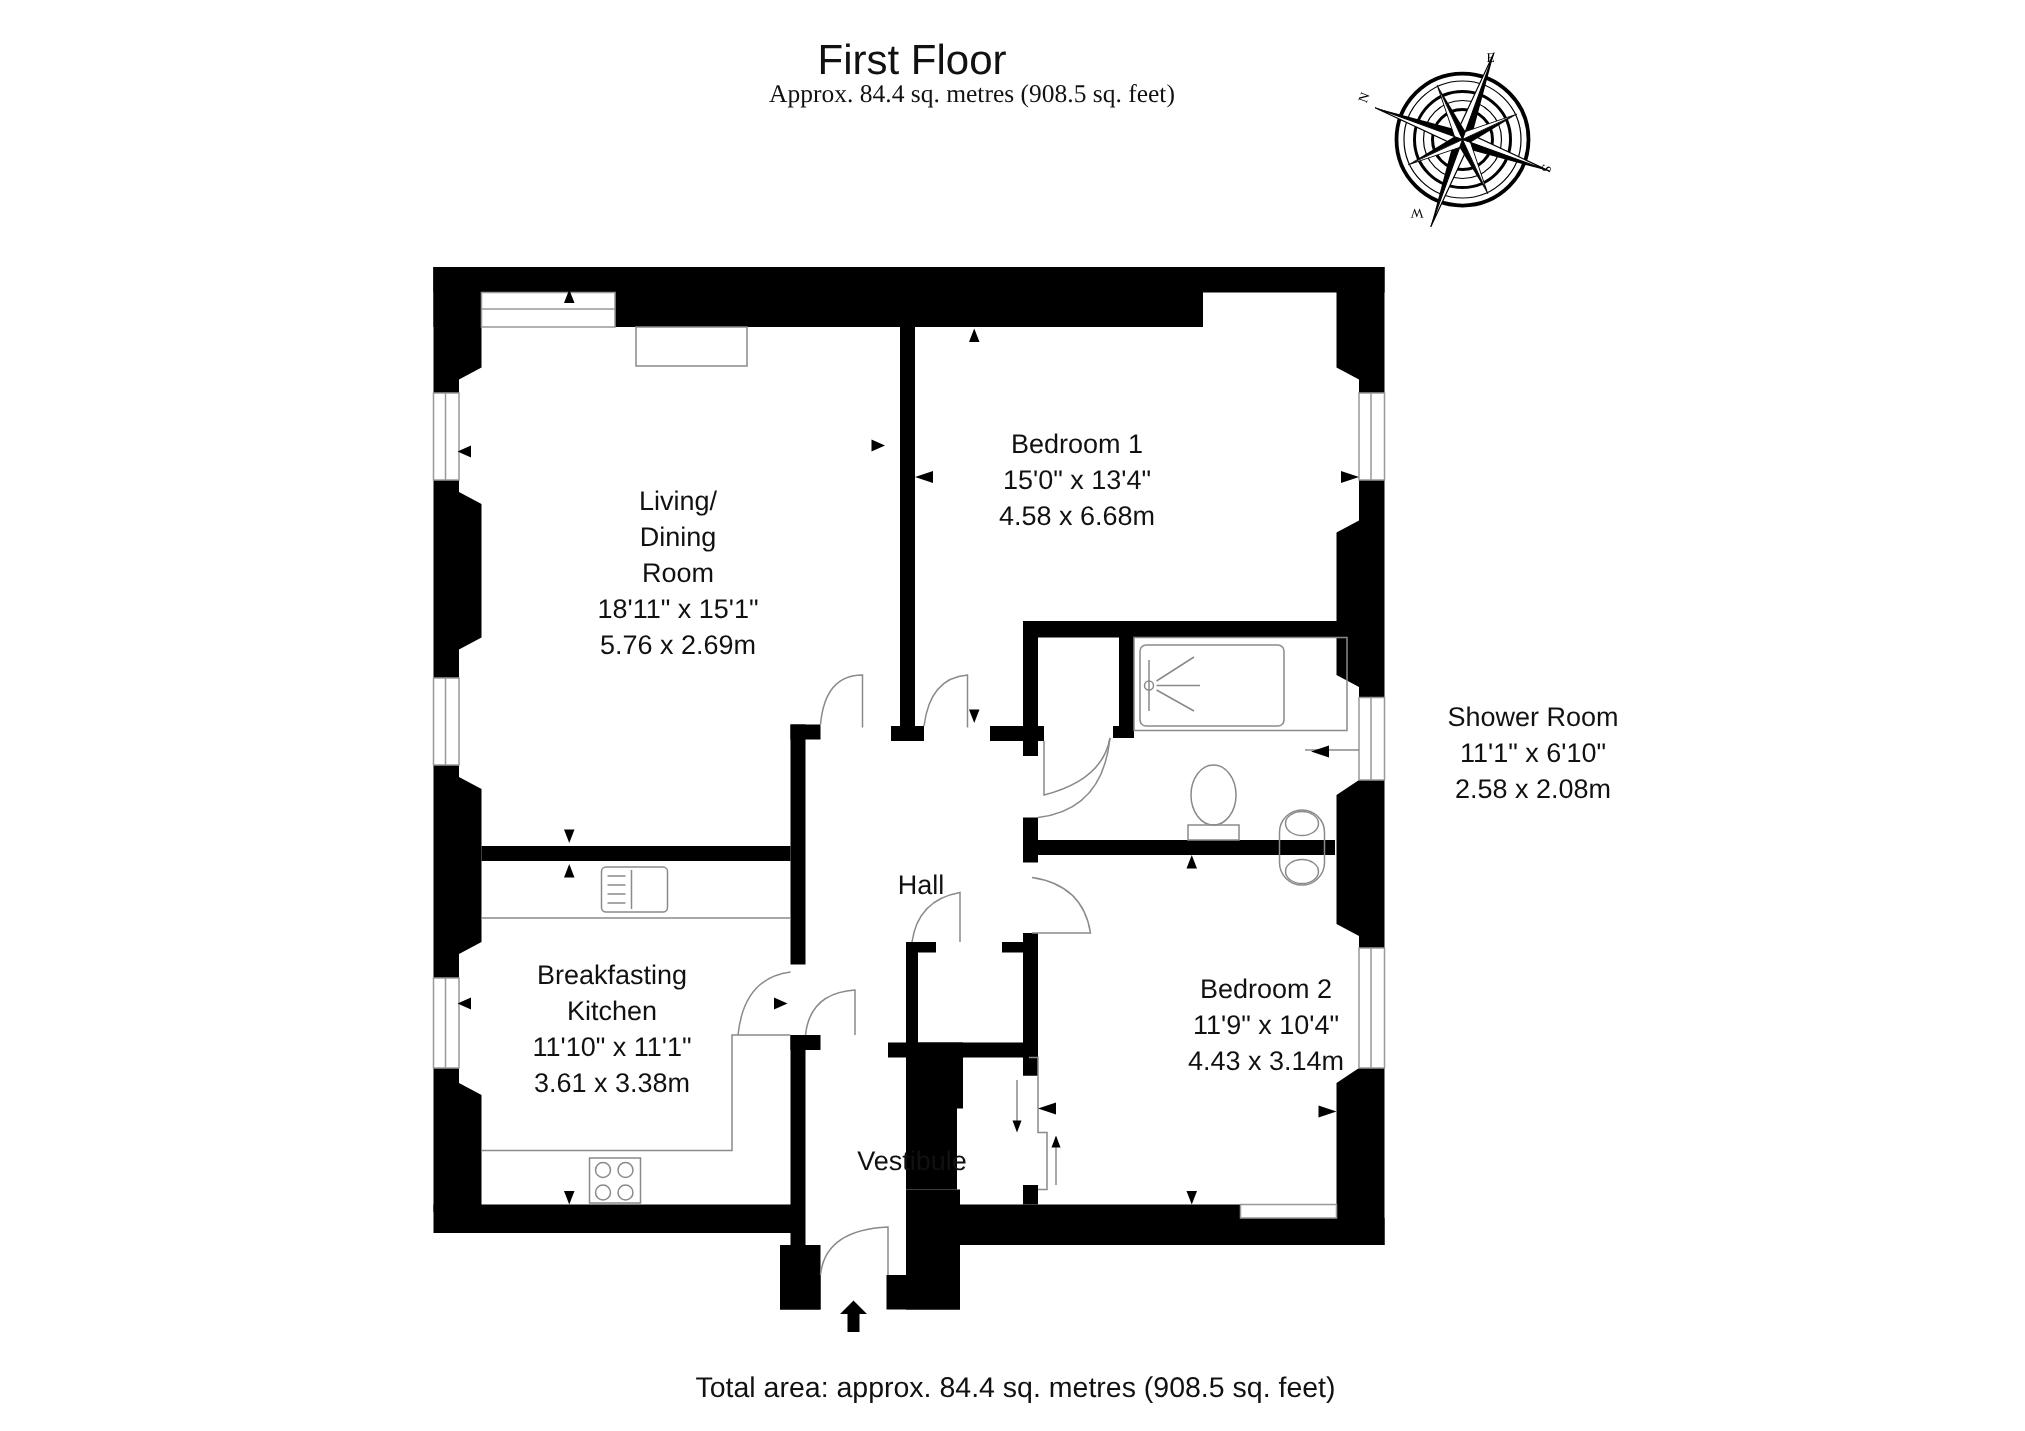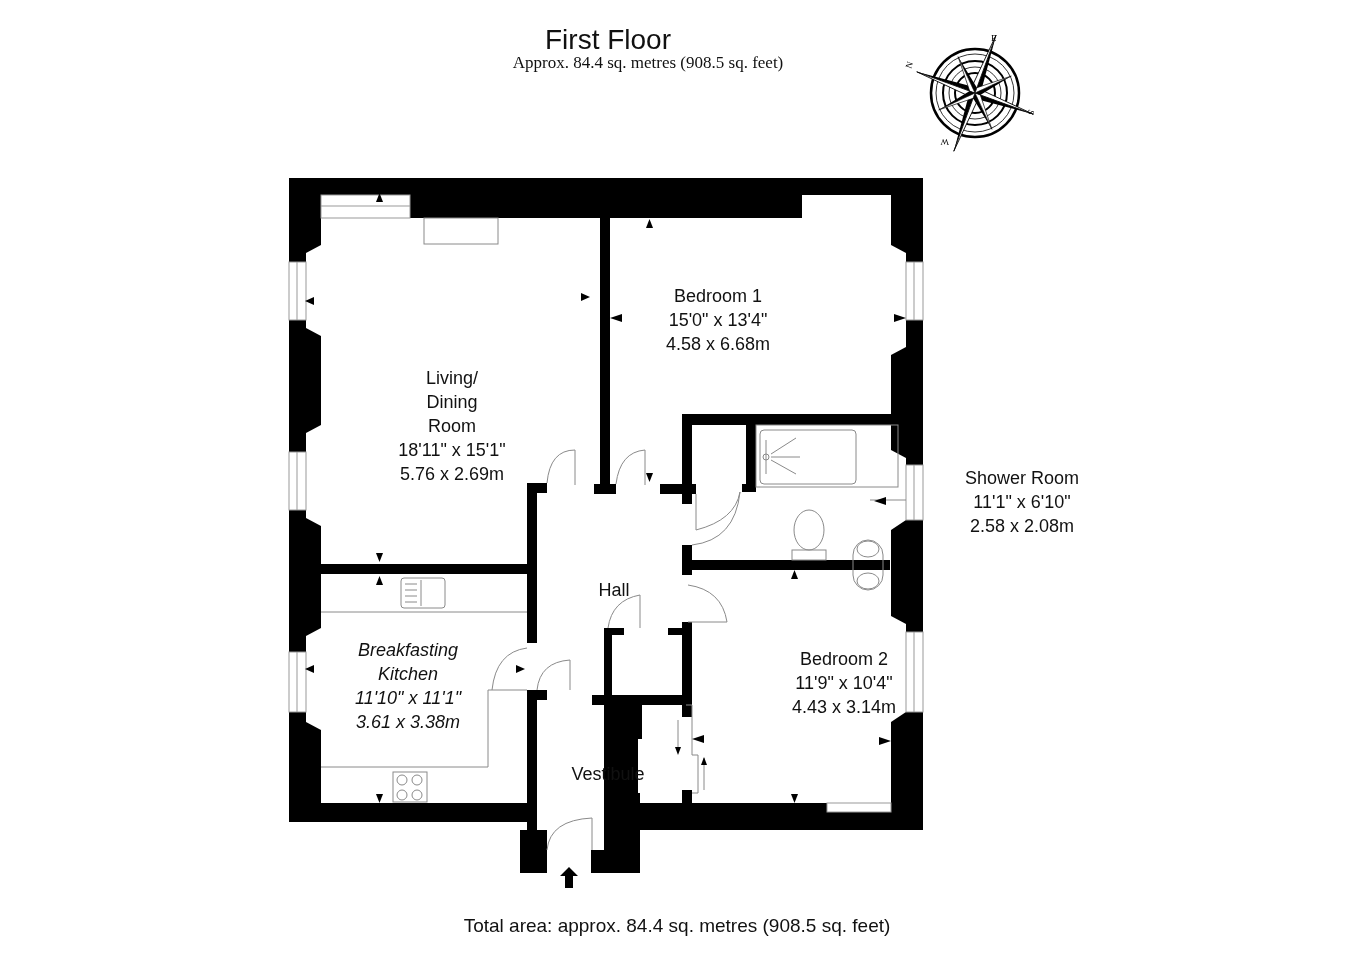--- a/index.html
+++ b/index.html
@@ -200,21 +200,21 @@
     <polygon points="692,739 704,735 704,743"></polygon>
     <polygon points="891,741 879,737 879,745"></polygon>
     <polygon points="791,794 798,794 794.5,803"></polygon>
     <polygon points="678,755 675,747 681,747"></polygon>
     <polygon points="704,757 701,765 707,765"></polygon>
 
     <polygon points="569,867 578,876 573,876 573,888 565,888 565,876 560,876"></polygon>
   </g>
 </svg>
 
-<div class="room-label" style="left:452px; top:322px;margin-top:44px;">
+<div class="room-label" style="left:452px; top:322px;">
   <span>Living/</span>
   <span>Dining</span>
   <span>Room</span>
   <span>18'11" x 15'1"</span>
   <span>5.76 x 2.69m</span>
 </div>
 
 <div class="room-label" style="left:718px; top:284px;">
   <span>Bedroom 1</span>
   <span>15'0" x 13'4"</span>
@@ -224,21 +224,21 @@
 <div class="room-label" style="left:1022px; top:466px;text-align:center;">
   <span>Shower Room</span>
   <span>11'1" x 6'10"</span>
   <span>2.58 x 2.08m</span>
 </div>
 
 <div class="room-label" style="left:614px; top:543px;margin-top:35px;">
   <span>Hall</span>
 </div>
 
-<div class="room-label" style="left:408px; top:638px;font-style:italic;">
+<div class="room-label" style="left:408px; top:638px;">
   <span>Breakfasting</span>
   <span>Kitchen</span>
   <span>11'10" x 11'1"</span>
   <span>3.61 x 3.38m</span>
 </div>
 
 <div class="room-label" style="left:844px; top:647px;">
   <span>Bedroom 2</span>
   <span>11'9" x 10'4"</span>
   <span>4.43 x 3.14m</span>

